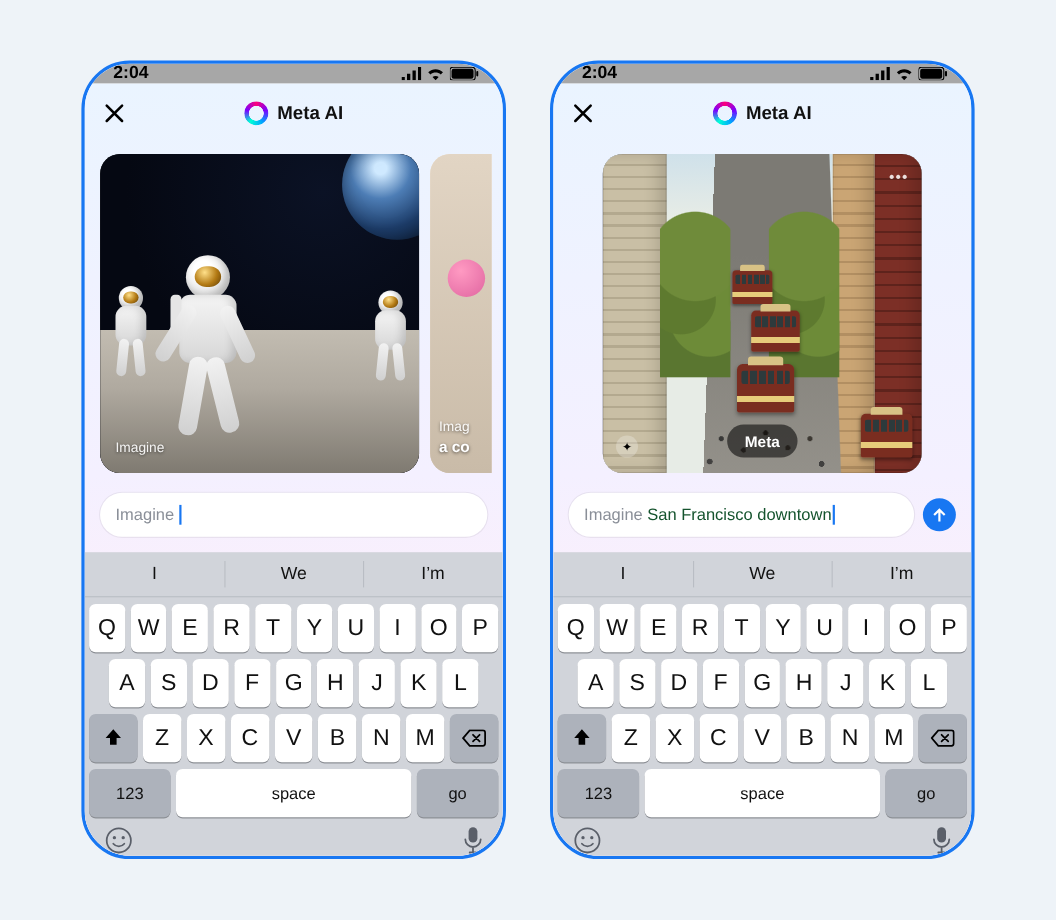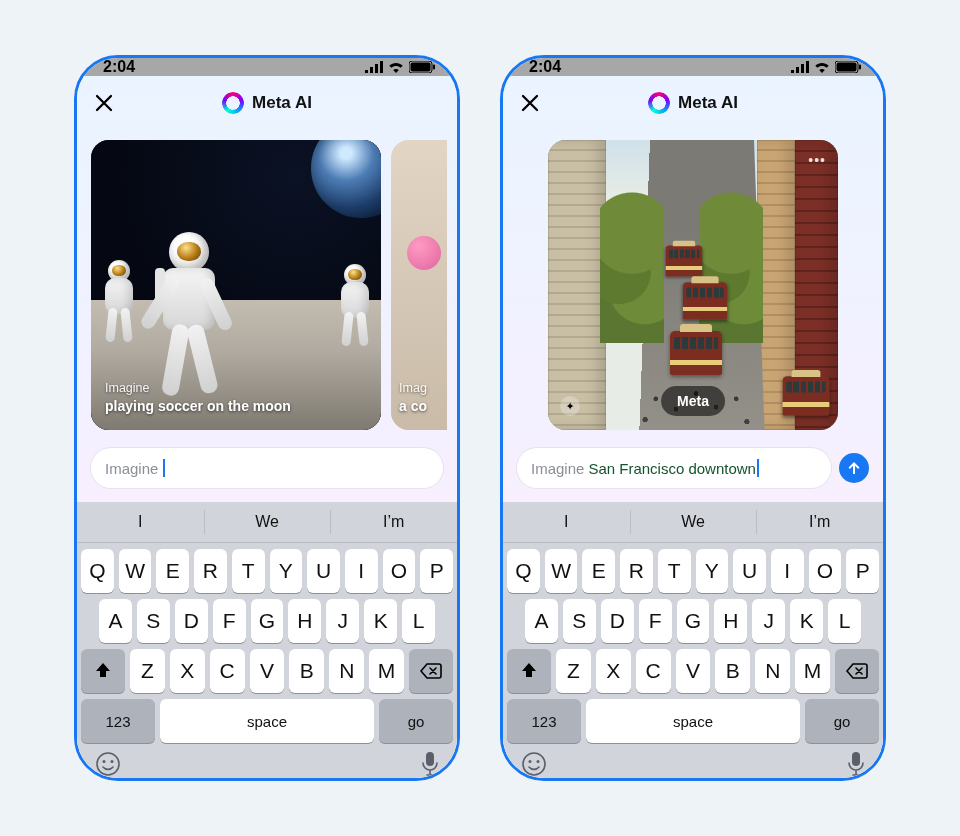--- a/index.html
+++ b/index.html
@@ -160,21 +160,20 @@
                 <div class="pack"></div>
                 <div class="arm l"></div>
                 <div class="arm r"></div>
                 <div class="leg l"></div>
                 <div class="leg r"></div>
               </div>
             </div>
         </div>
         <div class="card-overlay">
           <small>Imagine</small>
-          <b>playing soccer on the moon</b>
         </div>
       </div>
       <div class="card partial">
         <div class="card-img side-scene">
           <div class="ball"></div>
         </div>
         <div class="card-overlay">
           <small>Imag</small>
           <b>a co</b>
         </div>

